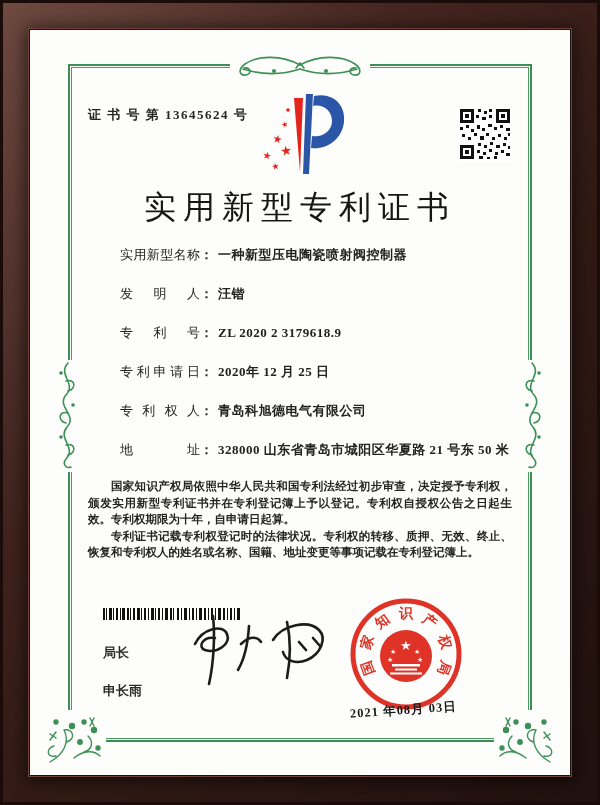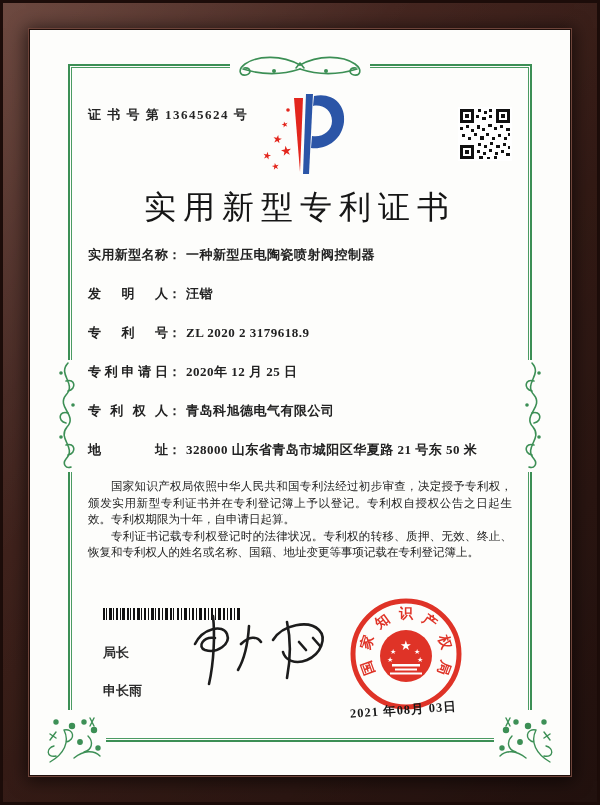--- a/index.html
+++ b/index.html
@@ -51,33 +51,33 @@
   .page-title{
     position:absolute;left:0;right:0;top:186px;z-index:5;
     text-align:center;font-size:32px;font-weight:400;color:#161616;
     letter-spacing:7px;
   }
   
   .fields{position:absolute;left:88px;top:246px;width:430px;z-index:5;
     font-size:13px;color:#222;}
   .frow{margin-bottom:21px;white-space:nowrap;}
   .flabel{
-    display:inline-block;width:80px;font-weight:700;
-    text-align:justify;text-align-last:justify;vertical-align:top;
+    display:inline-block;width:80px;font-weight:400;
+    text-align:justify;text-align-last:justify;vertical-align:top;margin-left:32px;
   }
   .fcolon{font-weight:700;margin-right:5px;}
   .fvalue{font-weight:700;letter-spacing:.5px;}
   .group2{margin-left:26px;}
   .group2 .flabel{width:74px;}
   
   .body-text{
     position:absolute;left:88px;top:478px;width:424px;z-index:5;
     font-size:11.5px;line-height:16.5px;color:#242424;text-align:justify;
   }
-  .body-text p{margin:0;text-indent:2em;font-weight:400;}
+  .body-text p{margin:0;text-indent:2em;font-weight:700;}
   
   .barcode{position:absolute;left:103px;top:606px;width:137px;height:12px;z-index:5;}
   .director{position:absolute;left:103px;top:644px;z-index:5;
     font-family:"Liberation Sans","DejaVu Sans",sans-serif;color:#2b2b2b;}
   .director .role{font-size:13px;font-weight:700;margin-bottom:20px;}
   .director .name{font-size:13px;font-weight:700;}
   .signature{position:absolute;left:183px;top:610px;width:155px;height:85px;z-index:6;}
   .seal{position:absolute;left:348px;top:596px;width:116px;height:116px;z-index:6;opacity:.93;}
   .seal-date{
     position:absolute;left:350px;top:702px;z-index:7;

